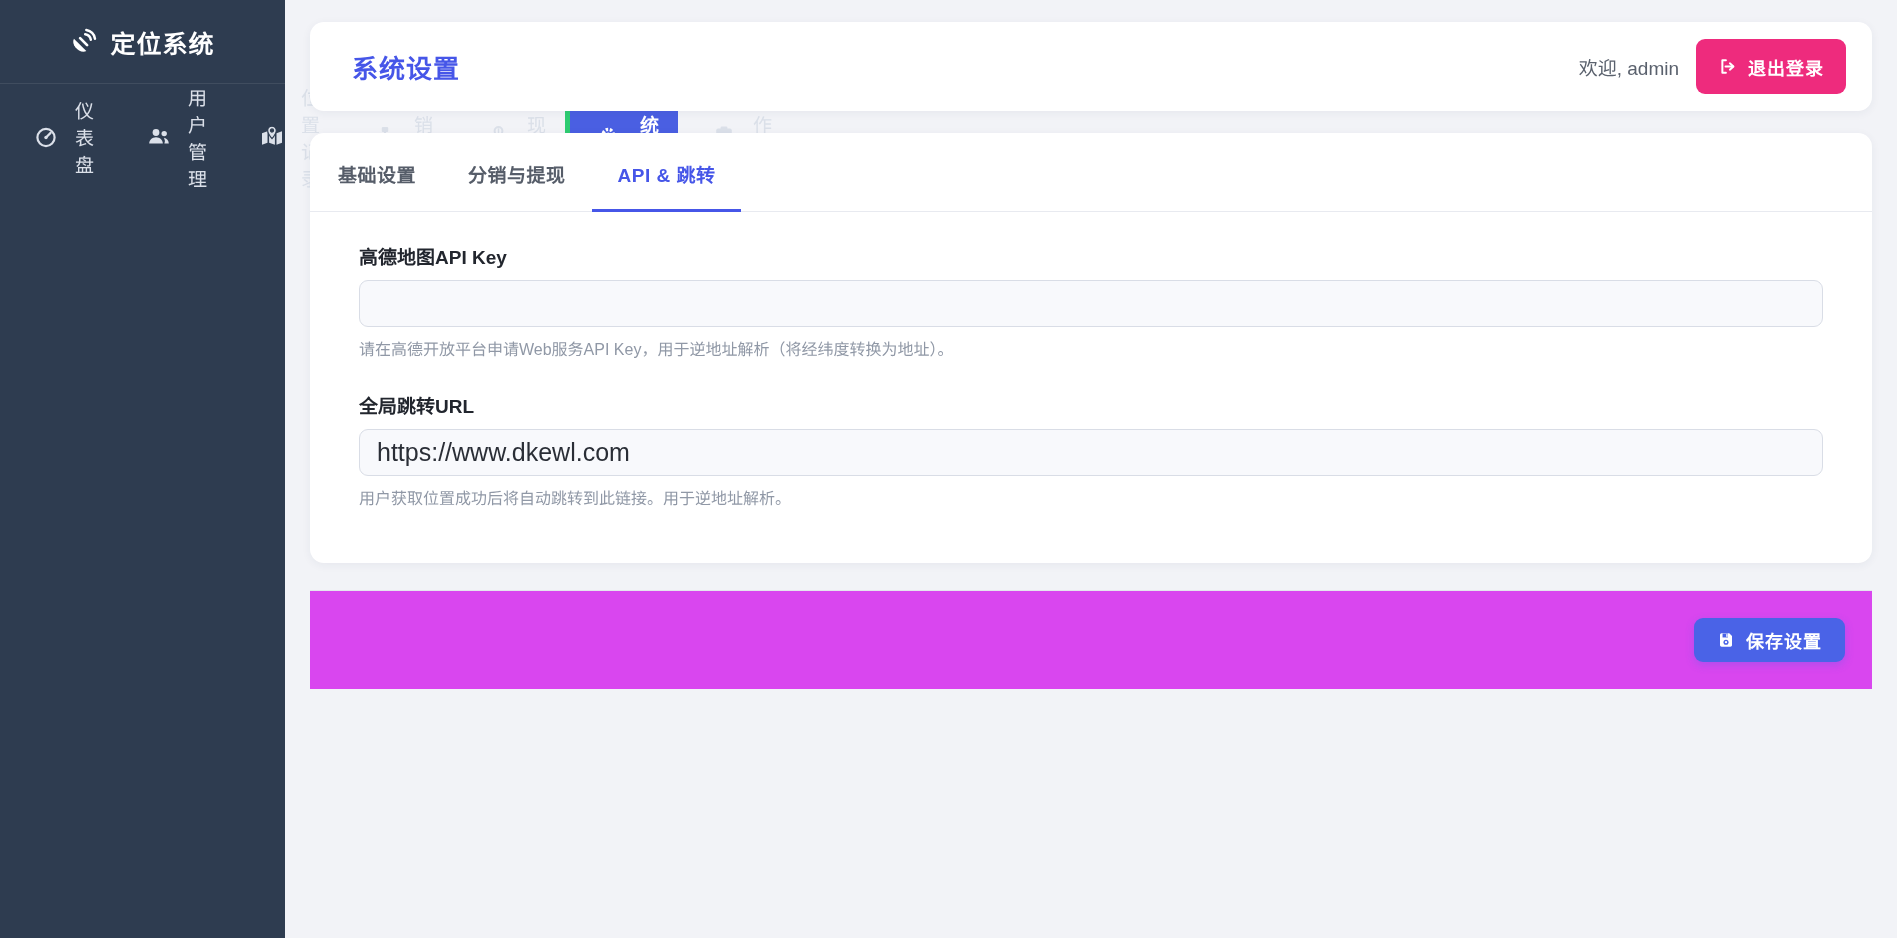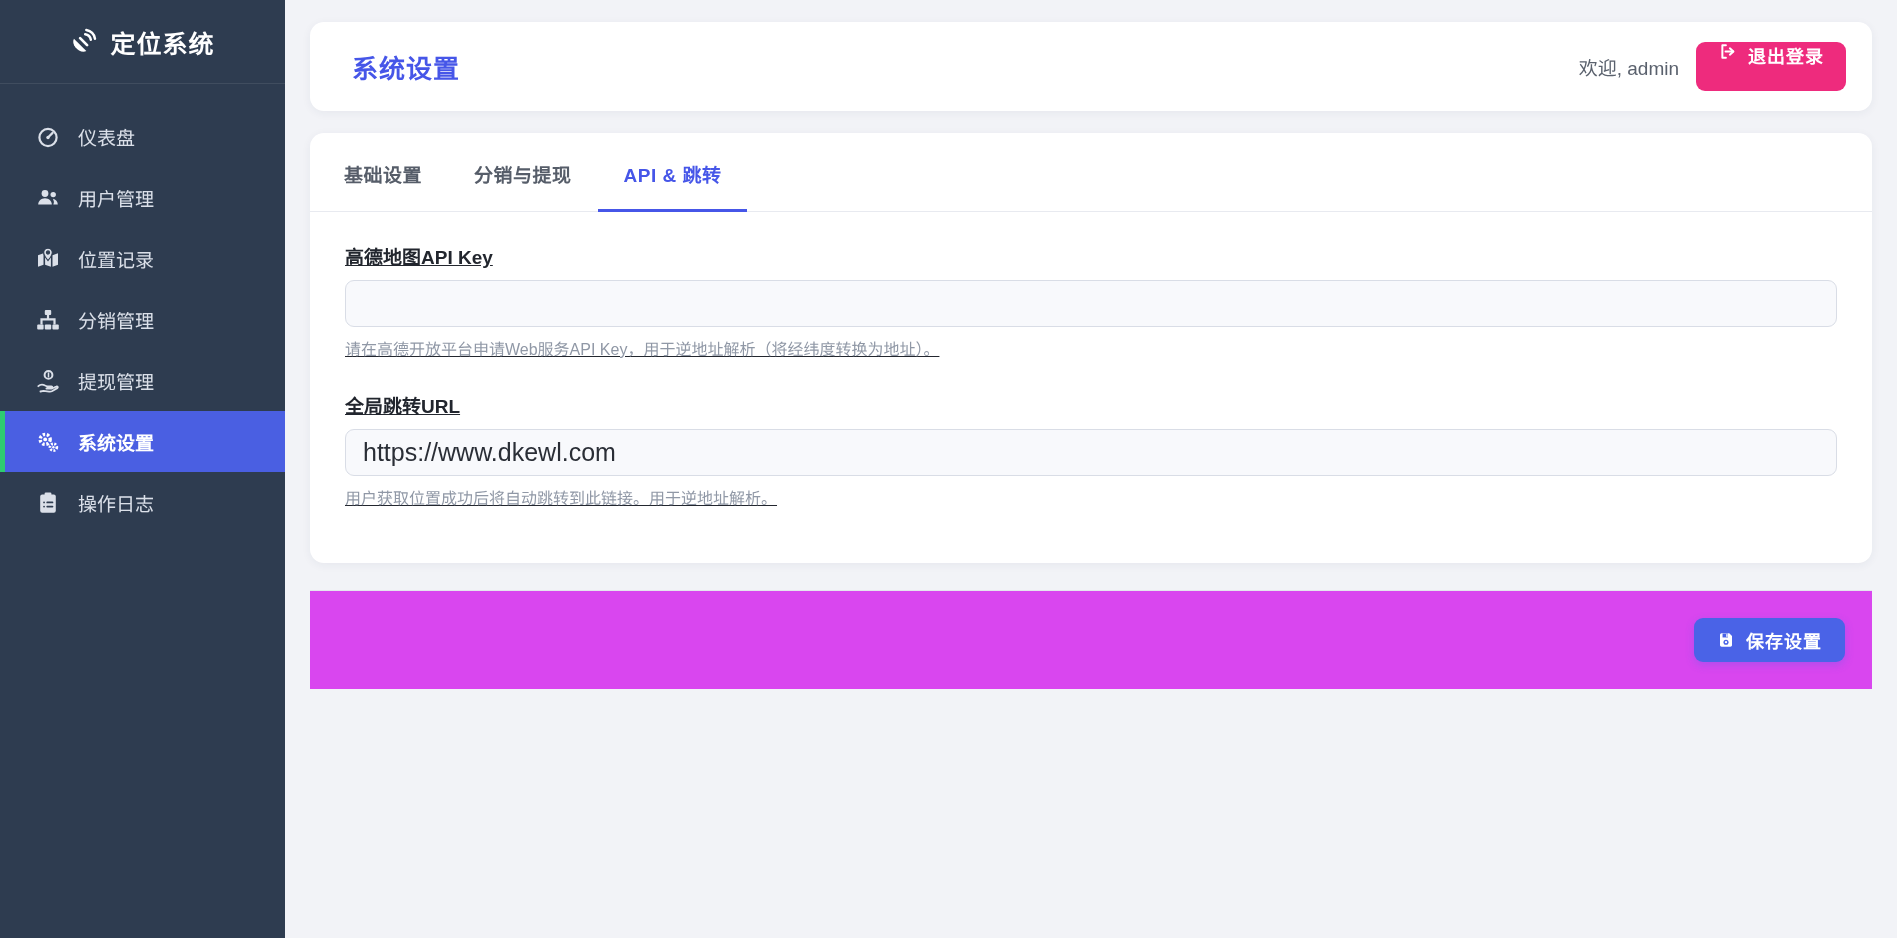--- a/index.html
+++ b/index.html
@@ -15,21 +15,21 @@
   .sidebar {
     width: 285px; flex-shrink: 0; height: 100%;
     background: #2e3c50; display: flex; flex-direction: column;
   }
   .logo {
     height: 84px; display: flex; align-items: center; justify-content: center;
     gap: 13px; color: #ffffff; font-size: 25px; font-weight: 700;
     border-bottom: 1px solid rgba(255,255,255,0.09); letter-spacing: 1px; text-align: right;
   }
   .logo-icon svg { width: 27px; height: 27px; display: block; }
-  .menu { padding-top: 22px; display: flex; flex-direction: column; }
+  .menu { padding-top: 22px; display: flex; flex-direction: row; }
   .menu-item {
     height: 61px; display: flex; align-items: center;
     padding-left: 29px; padding-right: 16px; gap: 17px;
     color: #dbe0e9; font-size: 19px; text-decoration: none; cursor: pointer;
     border-left: 5px solid transparent;
   }
   .menu-item .mi-icon { width: 27px; display: flex; justify-content: center; }
   .menu-item .mi-icon svg { width: 24px; height: 24px; display: block; }
   .menu-item.active {
     background: #4a5fe2; border-left-color: #2ecc71;
@@ -42,42 +42,42 @@
     background: #ffffff; border-radius: 14px; height: 89px;
     box-shadow: 0 2px 10px rgba(40,50,80,0.06);
     display: flex; align-items: center; justify-content: space-between;
     padding: 0 26px 0 42px; margin-bottom: 22px;
   }
   .page-title { font-size: 26px; font-weight: 700; color: #4656e8; letter-spacing: 1px; }
   .header-right { display: flex; align-items: center; gap: 17px; }
   .welcome { color: #5a616d; font-size: 19px; }
   .logout-btn {
     background: #ee2b7d; color: #ffffff; border: none; cursor: pointer;
-    height: 49px; padding: 0 22px; border-radius: 9px;
+    height: 55px; padding: 10px 22px; border-radius: 9px;
     font-size: 18px; font-weight: 700; font-family: inherit;
-    display: flex; gap: 11px; letter-spacing: 1px;
+    display: flex; align-items: center; gap: 11px; letter-spacing: 1px;
   }
   .logout-btn svg { width: 19px; height: 19px; display: block; }
 
   .card {
     background: #ffffff; border-radius: 14px;
     box-shadow: 0 2px 10px rgba(40,50,80,0.06);
   }
   .tabs {
-    display: flex; padding: 0 8px;
+    display: flex; padding: 0 2px;
     border-bottom: 1px solid #e8eaf0;
   }
   .tab {
     padding: 27px 26px 22px; margin-bottom: -1px;
     font-size: 19px; font-weight: 700; color: #565d69; cursor: pointer;
     border-bottom: 3px solid transparent; letter-spacing: 0.5px;
   }
   .tab.active { color: #4656e8; border-bottom-color: #4656e8; text-align: center; }
 
-  .form { padding: 30px 35px 54px; text-decoration: underline; }
+  .form { padding: 30px 49px 54px; }
   .form-group + .form-group { margin-top: 31px; }
   .field-label { display: block; font-size: 19px; font-weight: 700; color: #22262e; margin-bottom: 11px; }
   .field-input {
     width: 100%; height: 47px; background: #f8f9fc;
     border: 1px solid #d9dde6; border-radius: 9px;
     padding: 0 17px; font-size: 25px; color: #2a2e36;
     font-family: inherit; outline: none;
   }
   .hint { margin-top: 9px; font-size: 16px; color: #9098a6; }
 

